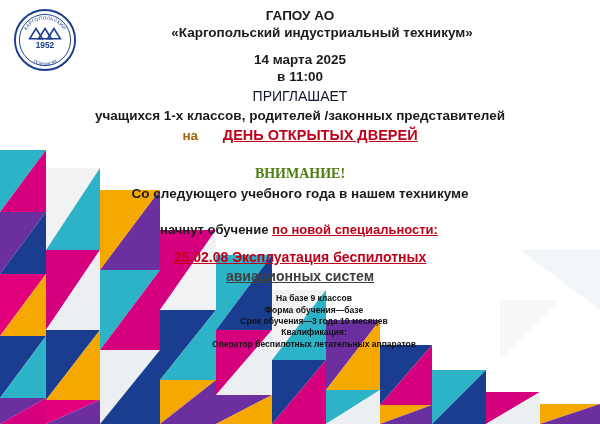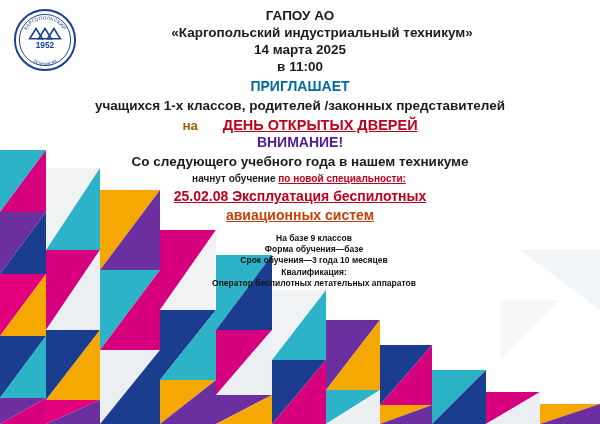--- a/index.html
+++ b/index.html
@@ -56,31 +56,31 @@
   }
   .l-org2 {
     font-size: 13.5px;
     font-weight: bold;
     margin-top: 1px;
     margin-left: 44px;
   }
   .l-date {
     font-size: 13.5px;
     font-weight: bold;
+    margin-top: 11px;
+  }
+  .l-time {
+    font-size: 13.5px;
+    font-weight: bold;
     margin-top: 1px;
   }
-  .l-time {
-    font-size: 13.5px;
-    font-weight: bold;
-    margin-top: 1px;
-  }
   .l-invite {
     font-size: 14px;
-    font-weight: bold;
-    color: #0369a1;
+    font-weight: normal;
+    color: #0f172a;
     margin-top: 3px;
   }
   .l-audience {
     font-size: 13.5px;
     font-weight: bold;
     margin-top: 4px;
   }
   .l-open {
     font-size: 13.5px;
     font-weight: bold;
@@ -91,48 +91,50 @@
   }
   .l-open .red-underline {
     color: #c0001a;
     text-decoration: underline;
     font-size: 14.5px;
     margin-left: 21px;
   }
   .l-attention {
     font-size: 14px;
     font-weight: bold;
-    color: #4c1d95;
+    color: #4d7c0f;
+    margin-top: 22px;
+    font-family: Liberation Serif, serif;
   }
   .l-next1 {
     font-size: 13.5px;
     font-weight: bold;
     margin-top: 3px;
   }
   .l-next2 {
-    font-size: 10px;
-    font-weight: bold;
-    margin-top: 3px;
+    font-size: 13px;
+    font-weight: bold;
+    margin-top: 20px;
     padding-left: 44px;
   }
   .l-next2 .under-red {
     color: #c0001a;
     text-decoration: underline;
   }
   .l-spec1 {
     font-size: 14px;
     font-weight: bold;
     color: #c0001a;
     text-decoration: underline;
-    margin-top: 4px;
+    margin-top: 12px;
   }
   .l-spec2 {
     font-size: 14px;
     font-weight: bold;
-    color: #c2410c;
+    color: #404040;
     text-decoration: underline;
     margin-top: 2px;
   }
   .details {
     margin-top: 9px;
     margin-left: 28px;
   }
   .d-line {
     font-size: 8.5px;
     font-weight: bold;

